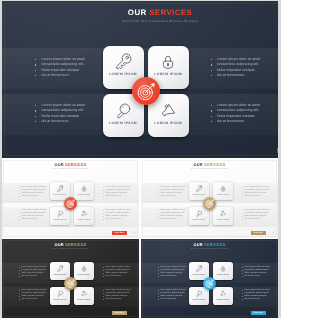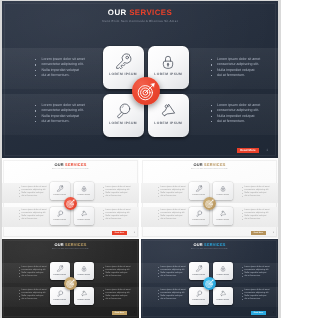--- a/index.html
+++ b/index.html
@@ -17,21 +17,21 @@
   .bullets li:before{content:"";position:absolute;border-radius:50%;}
   .card{position:absolute;}
   .card .lbl{position:absolute;left:0;right:0;text-align:center;white-space:nowrap;}
   .card .ic{position:absolute;left:50%;transform:translateX(-50%);line-height:0;font-size:0;}
   .hub{position:absolute;border-radius:50%;display:flex;align-items:center;justify-content:center;}
   .hub svg{display:block;}
   .btn{position:absolute;color:#fff;text-align:center;white-space:nowrap;}
   .pg{position:absolute;white-space:nowrap;}
 
   
-  #hero{left:0;top:0;width:276px;height:157px;}
+  #hero{left:0;top:0;width:276px;height:157px;padding-left:40px;}
   #hero .bg{background:
       radial-gradient(120% 130% at 25% 12%, rgba(255,255,255,.055), rgba(255,255,255,0) 62%),
       linear-gradient(158deg,#2c3545 0%,#262f3e 42%,#1f2835 100%);}
   #hero .frame{position:absolute;left:2px;top:2px;right:2px;bottom:2px;border:1px solid rgba(255,255,255,.05);}
   #hero .ttl{position:absolute;left:0;right:0;top:7.2px;text-align:center;font-size:7.9px;
              font-weight:bold;letter-spacing:.4px;color:#ffffff;line-height:10px;}
   #hero .ttl .ac{color:#e8402a;}
   #hero .sub{position:absolute;left:0;right:0;top:17.8px;text-align:center;font-size:3.0px;
              letter-spacing:.3px;color:#8e96a5;line-height:5px;}
   #hero .band{height:41px;}

